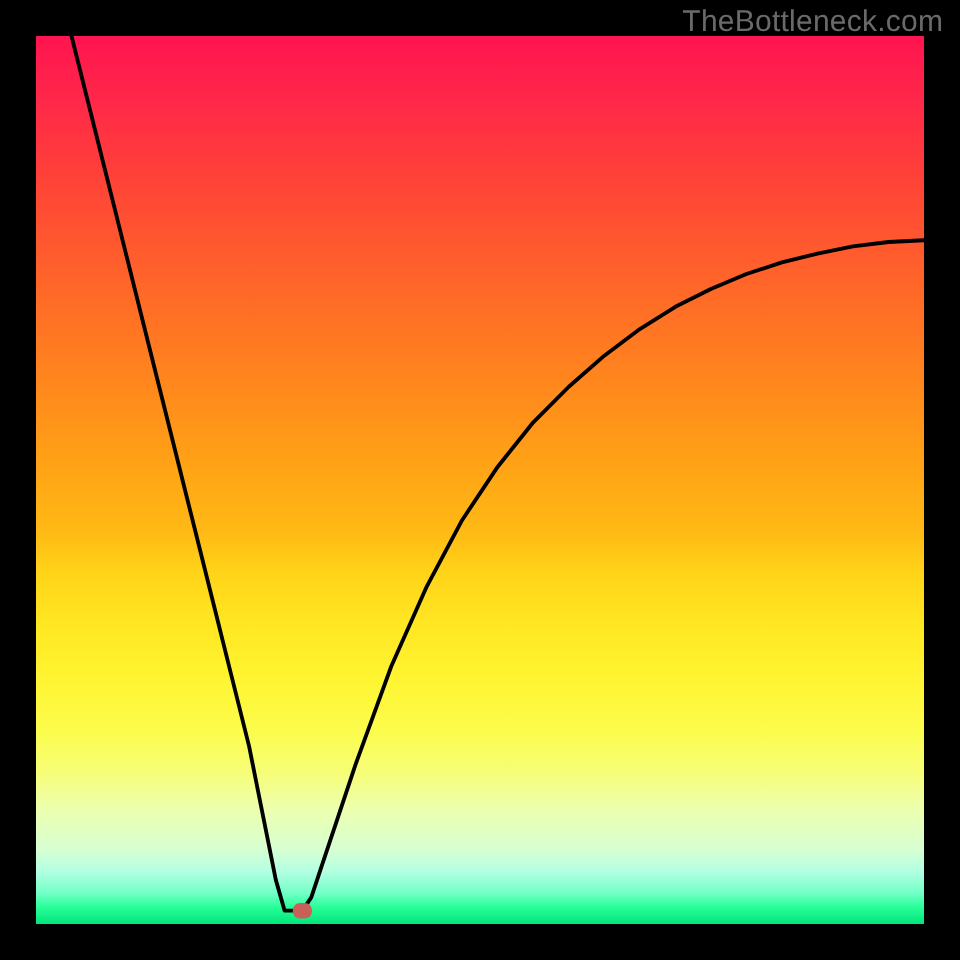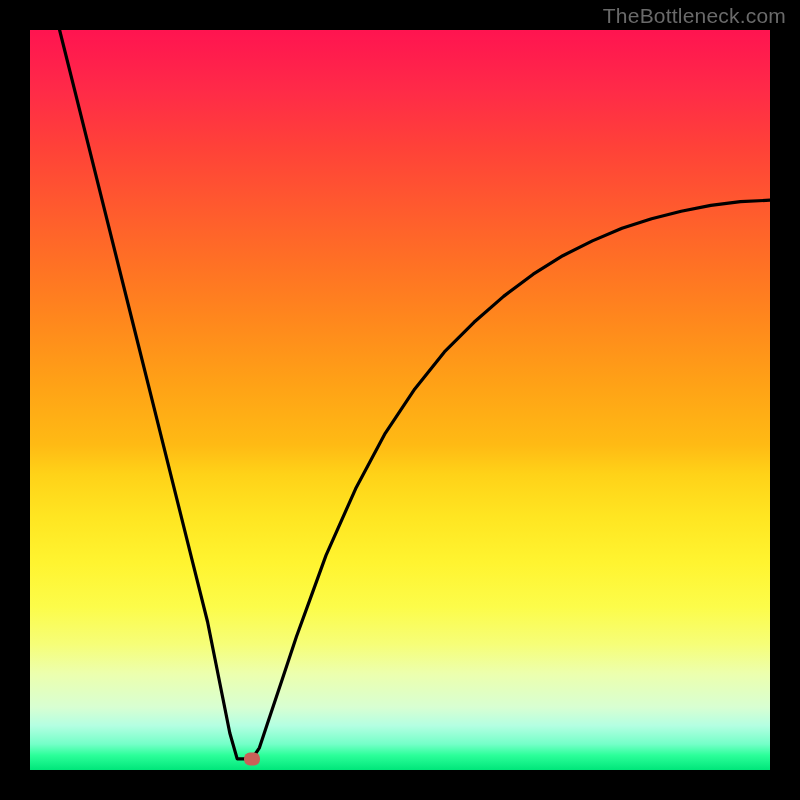--- a/index.html
+++ b/index.html
@@ -52,21 +52,21 @@
     top: 0;
     left: 0;
     width: 740px;
     height: 740px;
   }
   .watermark {
     position: absolute;
     top: 4px;
     right: 14px;
     color: #6a6a6a;
-    font-size: 21px;
+    font-size: 25px;
     font-weight: 500;
     letter-spacing: 0.2px;
   }
   .marker {
     position: absolute;
     width: 16px;
     height: 13px;
     border-radius: 6px;
     background: #c86058;
     transform: translate(-50%, -50%);

